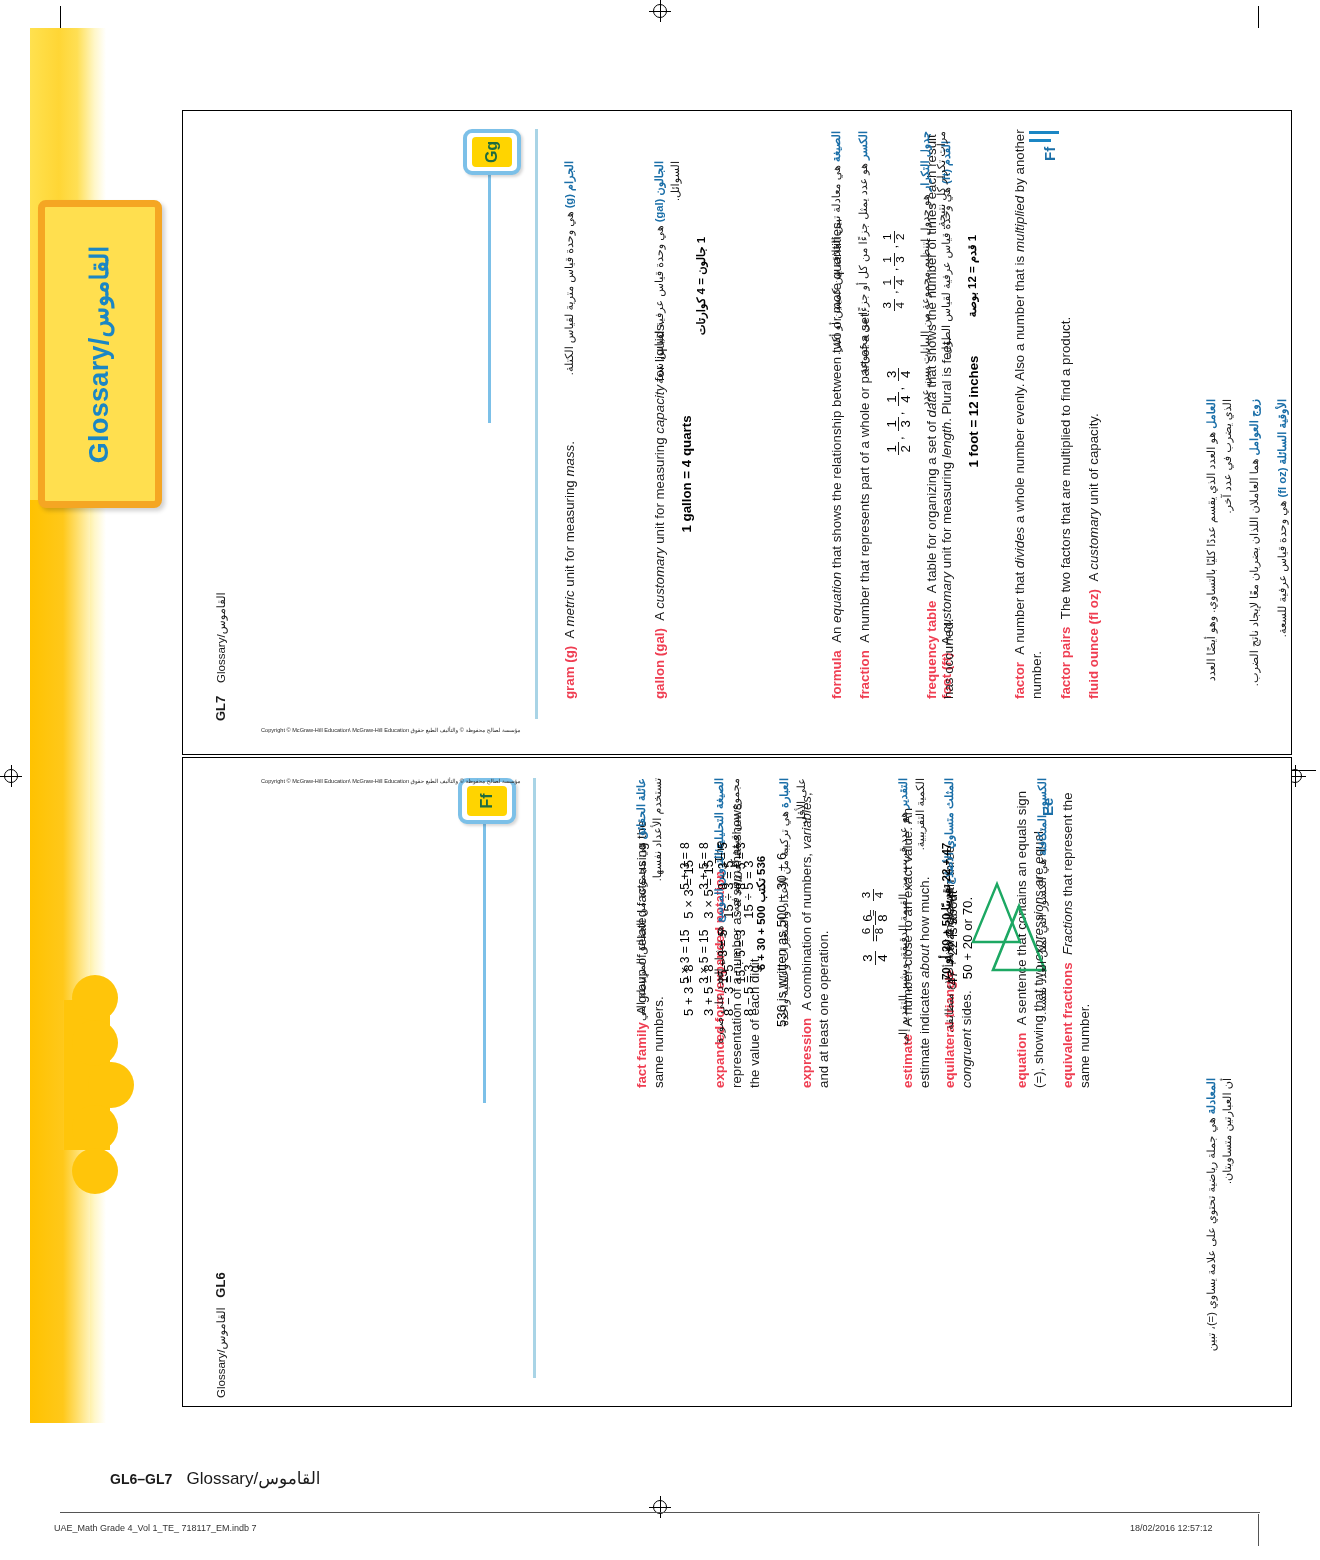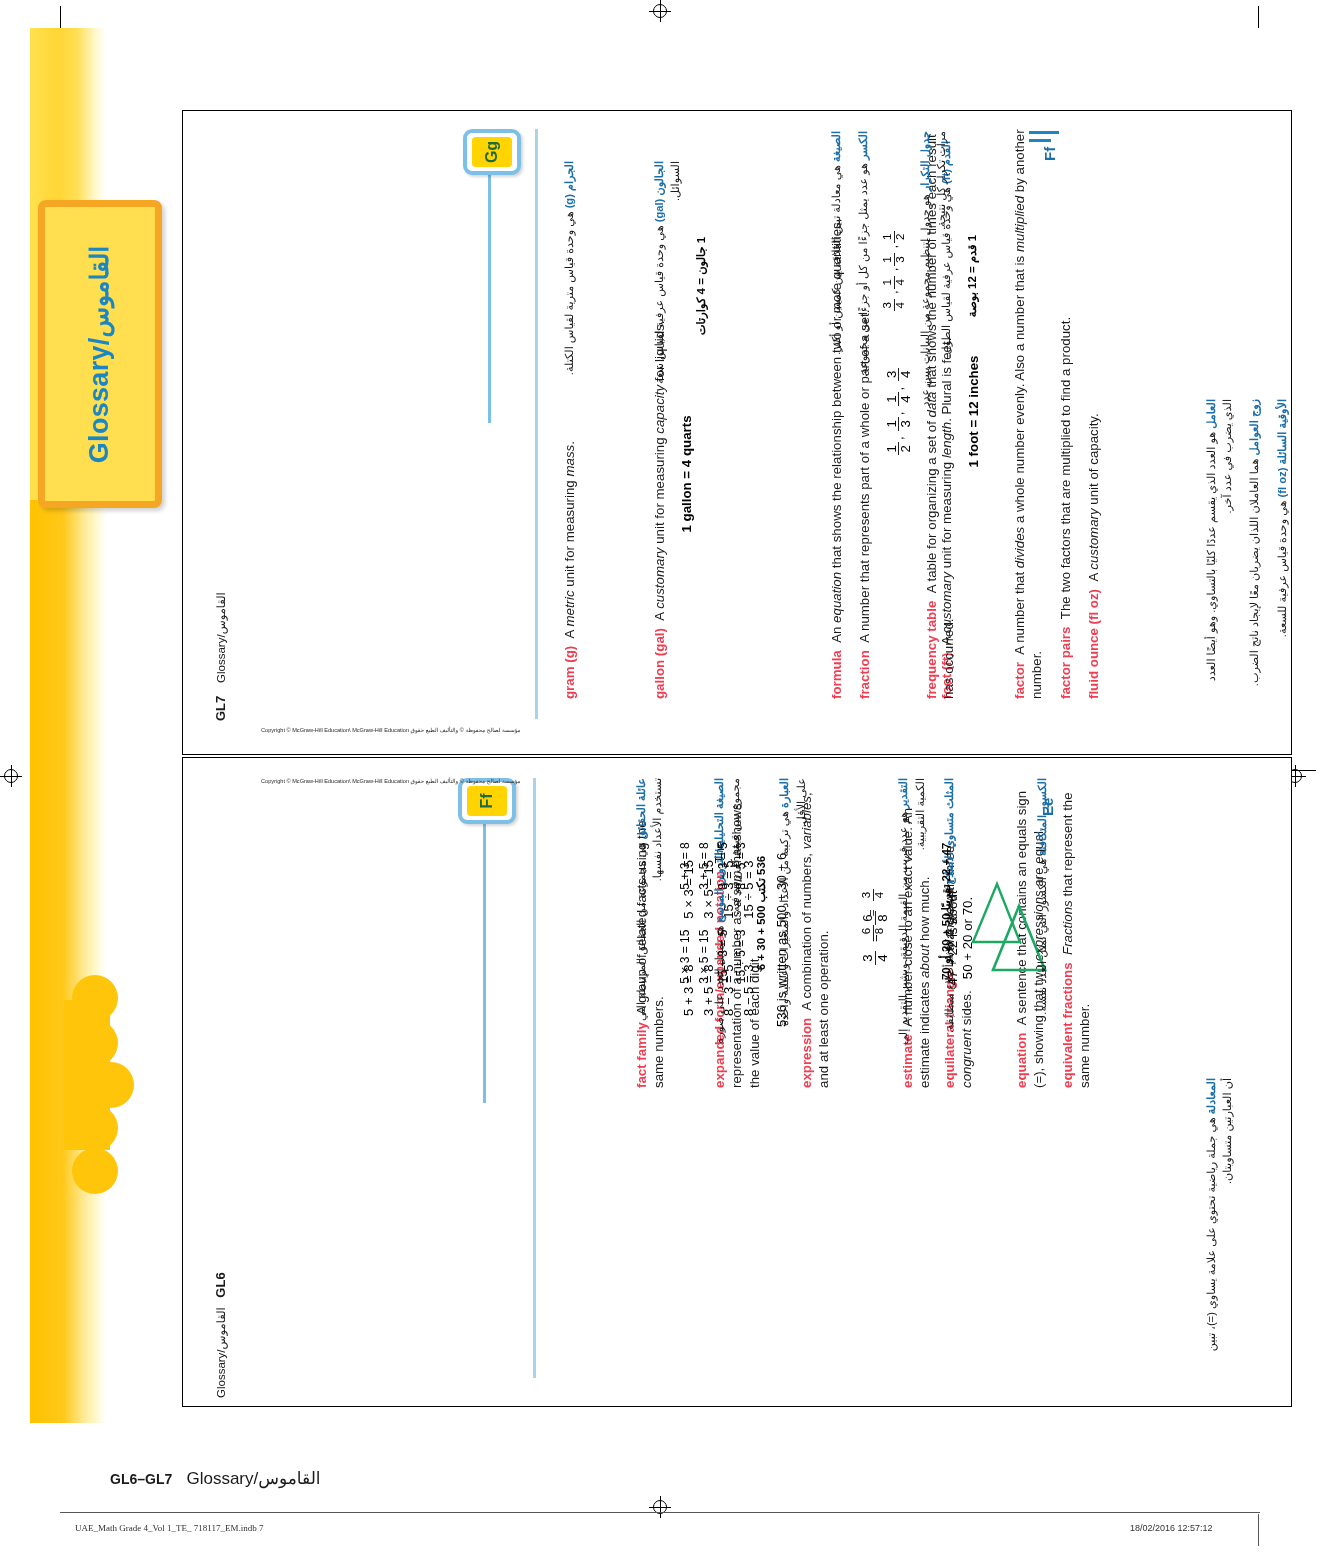--- a/index.html
+++ b/index.html
@@ -468,15 +468,15 @@
 
   <div class="copyright" style="left:78px;top:20px;">Copyright © McGraw-Hill Education\ McGraw-Hill Education مؤسسة لصالح محفوظة © والتأليف الطبع حقوق</div>
 </div>
 
 <div class="bottom-cap">
   <b>GL6–GL7</b>
   &nbsp;&nbsp;<span>Glossary/القاموس</span>
 </div>
 
 <div class="pfoot-rule" style="left:60px;top:1512px;width:1200px;"></div>
-<div class="pfoot" style="left:75px;top:1523px;font-family:Liberation Serif, serif;">UAE_Math Grade 4_Vol 1_TE_ 718117_EM.indb   7</div>
+<div class="pfoot" style="left:54px;top:1523px;">UAE_Math Grade 4_Vol 1_TE_ 718117_EM.indb   7</div>
 <div class="pfoot" style="left:1130px;top:1523px;">18/02/2016   12:57:12</div>
 <div class="pfoot-rule" style="left:1258px;top:1514px;width:1px;height:32px;"></div>
 
 </body></html>

